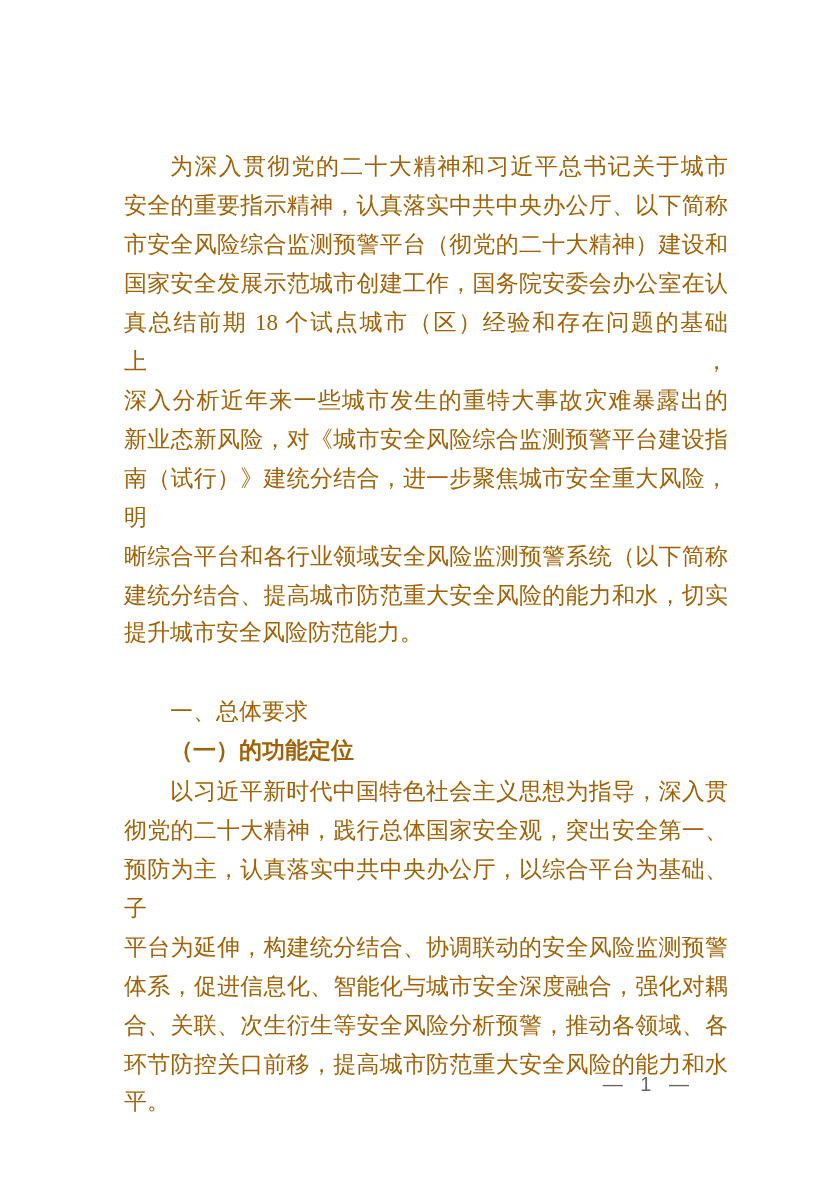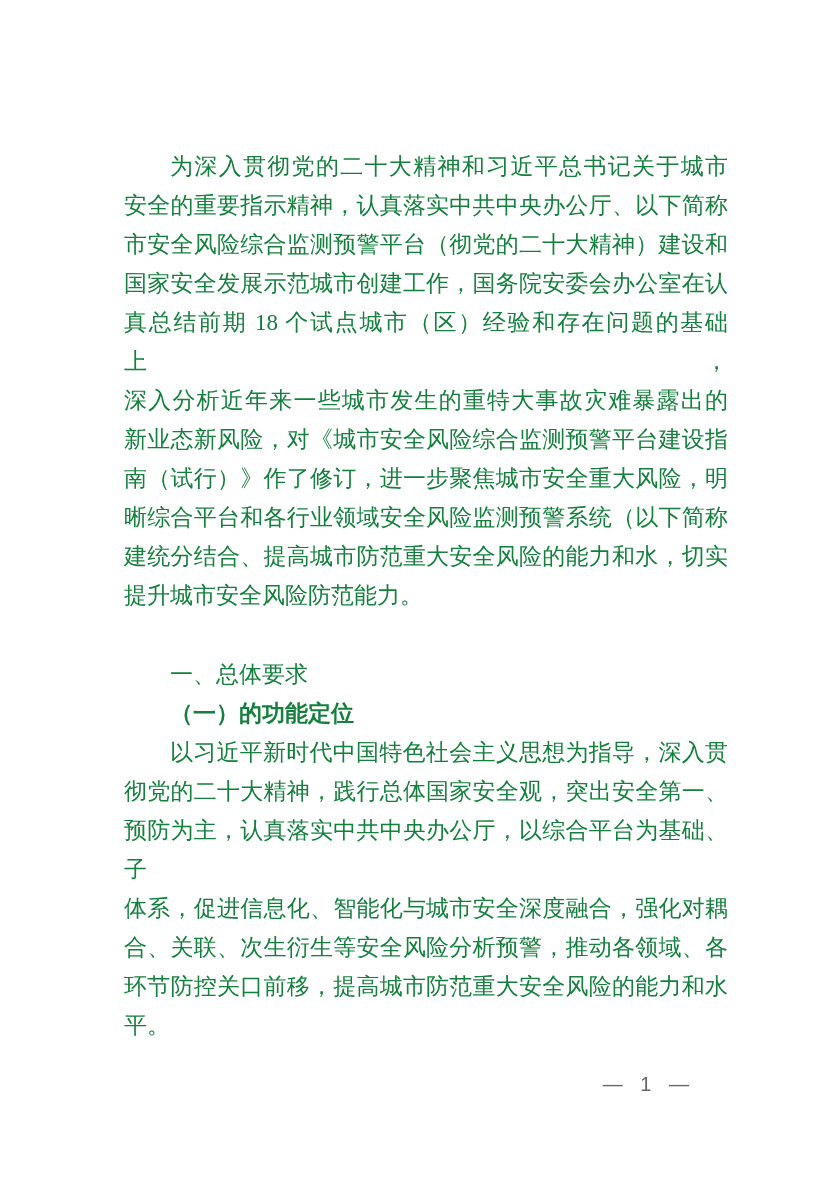--- a/index.html
+++ b/index.html
@@ -22,25 +22,26 @@
     top: 147px;
     width: 604px;
   }
   .line {
     font-size: 23px;
     line-height: 39px;
     text-align: justify;
     text-align-last: justify;
     text-justify: inter-character;
     white-space: normal;
-    color: #15803d;
+    color: #a16207;
   }
   .line.flush {
     text-align: left;
     text-align-last: left;
+    font-family: Liberation Mono, monospace;
   }
   .line.indent {
     text-indent: 46px;
   }
   .heading1 {
     font-weight: 400;
     margin-top: 40px;
   }
   .heading2 {
     font-weight: 700;
@@ -62,28 +63,29 @@
 
 <div class="page">
   <main class="text-block">
       <div class="line indent">为深入贯彻党的二十大精神和习近平总书记关于城市</div>
       <div class="line">安全的重要指示精神，认真落实中共中央办公厅、以下简称</div>
       <div class="line">市安全风险综合监测预警平台（彻党的二十大精神）建设和</div>
       <div class="line">国家安全发展示范城市创建工作，国务院安委会办公室在认</div>
       <div class="line">真总结前期 18 个试点城市（区）经验和存在问题的基础上，</div>
       <div class="line">深入分析近年来一些城市发生的重特大事故灾难暴露出的</div>
       <div class="line">新业态新风险，对《城市安全风险综合监测预警平台建设指</div>
-      <div class="line">南（试行）》作了修订，进一步聚焦城市安全重大风险，明</div>
+      <div class="line">南（试行）》建统分结合，进一步聚焦城市安全重大风险，明</div>
       <div class="line">晰综合平台和各行业领域安全风险监测预警系统（以下简称</div>
       <div class="line">建统分结合、提高城市防范重大安全风险的能力和水，切实</div>
       <div class="line flush">提升城市安全风险防范能力。</div>
       <div class="line flush indent heading1">一、总体要求</div>
       <div class="line flush indent heading2">（一）的功能定位</div>
       <div class="line indent">以习近平新时代中国特色社会主义思想为指导，深入贯</div>
       <div class="line">彻党的二十大精神，践行总体国家安全观，突出安全第一、</div>
       <div class="line">预防为主，认真落实中共中央办公厅，以综合平台为基础、子</div>
+      <div class="line">平台为延伸，构建统分结合、协调联动的安全风险监测预警</div>
       <div class="line">体系，促进信息化、智能化与城市安全深度融合，强化对耦</div>
       <div class="line">合、关联、次生衍生等安全风险分析预警，推动各领域、各</div>
       <div class="line">环节防控关口前移，提高城市防范重大安全风险的能力和水</div>
       <div class="line flush">平。</div>
     </main>
   <div class="page-number">— 1 —</div>
 </div>
 
 </body></html>

